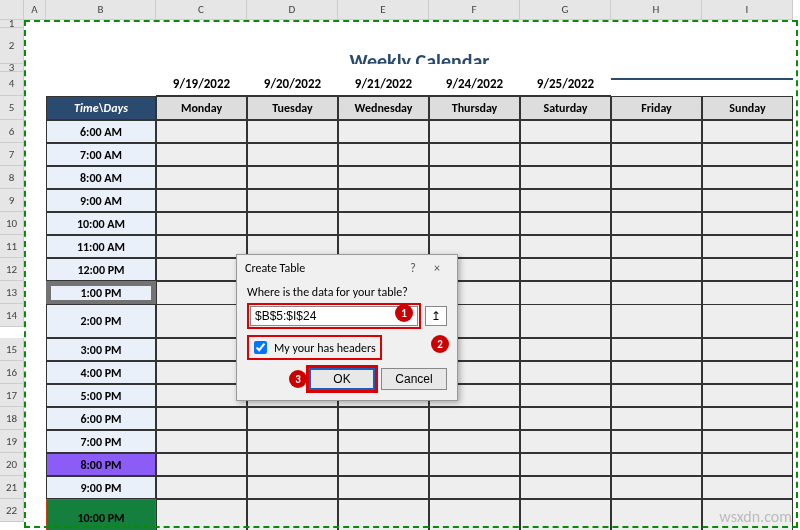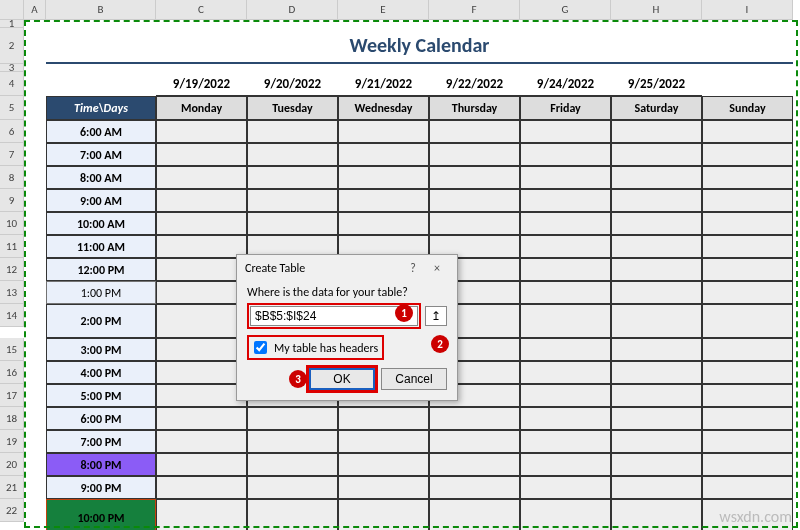--- a/index.html
+++ b/index.html
@@ -47,20 +47,21 @@
   }
   
   .title-cell {
     font-size: 20px;
     font-weight: bold;
     color: #2b4a6f;
     border:none;
   }
   .title-underline {
     border-bottom: 2px solid #2b4a6f;
+    margin-top: 16px;
   }
   
   .marquee {
     position: absolute;
     left: 24px;
     top: 20px;
     width: 774px;
     height: 508px;
     border: 2px dashed #0a8a0a;
     pointer-events: none;
@@ -160,34 +161,33 @@
       <div class="cell" style="border:none;height:8px"></div>
       <div class="cell" style="border:none;height:8px"></div>
     </div>
     <div style="display:grid;grid-template-columns:24px 22px 110px 91px 91px 91px 91px 91px 91px 91px;height:24px">
       <div class="row-num" style="height:24px">4</div>
       <div class="cell" style="border:none;height:24px"></div>
       <div class="cell" style="border:none"></div>
       <div class="cell" style="font-weight:bold;font-size:13px;border:none;border-bottom:1px solid #333">9/19/2022</div>
       <div class="cell" style="font-weight:bold;font-size:13px;border:none;border-bottom:1px solid #333">9/20/2022</div>
       <div class="cell" style="font-weight:bold;font-size:13px;border:none;border-bottom:1px solid #333">9/21/2022</div>
-      <div class="cell" style="font-weight:bold;font-size:13px;border:none;border-bottom:1px solid #333">9/22/2022</div>
       <div class="cell" style="font-weight:bold;font-size:13px;border:none;border-bottom:1px solid #333">9/24/2022</div>
       <div class="cell" style="font-weight:bold;font-size:13px;border:none;border-bottom:1px solid #333">9/25/2022</div>
     </div>
     <div style="display:grid;grid-template-columns:24px 22px 110px 91px 91px 91px 91px 91px 91px 91px;height:24px">
       <div class="row-num" style="height:24px">5</div>
       <div class="cell" style="border:none;height:24px"></div>
       <div class="cell timecol" style="background:#2b4a6f;color:#fff;font-weight:bold;font-style:italic;border:1px solid #333">Time\Days</div>
       <div class="cell" style="background:#ddd;font-weight:bold;border:1px solid #333">Monday</div>
       <div class="cell" style="background:#ddd;font-weight:bold;border:1px solid #333">Tuesday</div>
       <div class="cell" style="background:#ddd;font-weight:bold;border:1px solid #333">Wednesday</div>
       <div class="cell" style="background:#ddd;font-weight:bold;border:1px solid #333">Thursday</div>
+      <div class="cell" style="background:#ddd;font-weight:bold;border:1px solid #333">Saturday</div>
       <div class="cell" style="background:#ddd;font-weight:bold;border:1px solid #333">Friday</div>
-      <div class="cell" style="background:#ddd;font-weight:bold;border:1px solid #333">Saturday</div>
       <div class="cell" style="background:#ddd;font-weight:bold;border:1px solid #333">Sunday</div>
     </div>
     <div style="display:grid;grid-template-columns:24px 22px 110px 91px 91px 91px 91px 91px 91px 91px;height:23px">
       <div class="row-num" style="height:23px">6</div>
       <div class="cell" style="border:none;height:23px"></div>
       <div class="cell timecol" style="background:#eaf0fa;font-weight:bold;border:1px solid #333">6:00 AM</div>
       <div class="cell" style="background:#eee;border:1px solid #333"></div>
       <div class="cell" style="background:#eee;border:1px solid #333"></div>
       <div class="cell" style="background:#eee;border:1px solid #333"></div>
       <div class="cell" style="background:#eee;border:1px solid #333"></div>
@@ -263,21 +263,21 @@
       <div class="cell" style="background:#eee;border:1px solid #333"></div>
       <div class="cell" style="background:#eee;border:1px solid #333"></div>
       <div class="cell" style="background:#eee;border:1px solid #333"></div>
       <div class="cell" style="background:#eee;border:1px solid #333"></div>
       <div class="cell" style="background:#eee;border:1px solid #333"></div>
       <div class="cell" style="background:#eee;border:1px solid #333"></div>
     </div>
     <div style="display:grid;grid-template-columns:24px 22px 110px 91px 91px 91px 91px 91px 91px 91px;height:23px">
       <div class="row-num" style="height:23px">13</div>
       <div class="cell" style="border:none;height:23px"></div>
-      <div class="cell timecol" style="background:#eaf0fa;font-weight:normal;border:1px solid #737373">1:00 PM</div>
+      <div class="cell timecol" style="background:#eaf0fa;font-weight:bold;border:5px solid #737373">1:00 PM</div>
       <div class="cell" style="background:#eee;border:1px solid #333"></div>
       <div class="cell" style="background:#eee;border:1px solid #333"></div>
       <div class="cell" style="background:#eee;border:1px solid #333"></div>
       <div class="cell" style="background:#eee;border:1px solid #333"></div>
       <div class="cell" style="background:#eee;border:1px solid #333"></div>
       <div class="cell" style="background:#eee;border:1px solid #333"></div>
       <div class="cell" style="background:#eee;border:1px solid #333"></div>
     </div>
     <div style="display:grid;grid-template-columns:24px 22px 110px 91px 91px 91px 91px 91px 91px 91px;height:34px">
       <div class="row-num" style="height:23px">14</div>
@@ -416,21 +416,21 @@
         <input class="range-input" value="$B$5:$I$24" style="">
       </div>
       <div class="num-badge" style="right:34px;top:1px;">1</div>
       <div class="range-pick">
           <span>↥</span>
         </div>
     </div>
     <div class="chk-row">
       <div class="chk-outline">
         <input type="checkbox" class="chk" checked="" style="">
-        <span>My table has headers</span>
+        <span>My your has headers</span>
       </div>
       <div class="num-badge" style="right:-2px;top:0;">2</div>
     </div>
     <div class="btn-row">
       <div class="num-badge" style="left:42px;top:2px;">3</div>
       <button class="btn ok-outline">OK</button>
       <button class="btn">Cancel</button>
     </div>
   </div>
 </div>

